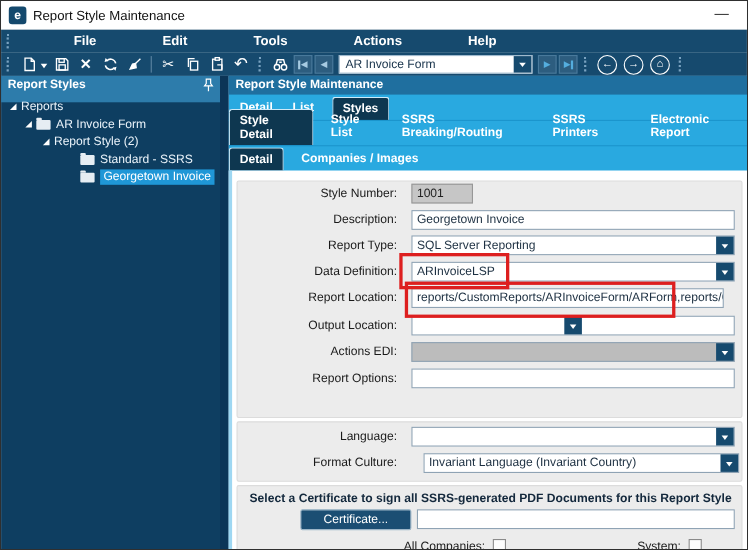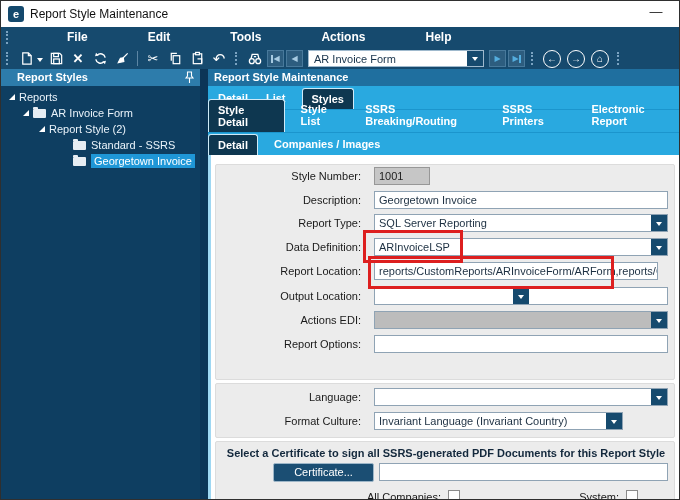--- a/index.html
+++ b/index.html
@@ -29,22 +29,22 @@
   .navsq.bright .navbar{background:#54adde;}
   .tcombo{width:176px;height:17px;background:#fff;border:1px solid #9fb9cd;box-sizing:border-box;margin:0 4px;
           display:flex;align-items:center;position:relative;}
   .tcombo .val{font-size:11px;color:#17324a;padding-left:5px;flex:1;white-space:nowrap;overflow:hidden;}
   .ddbtn{width:16px;height:100%;background:#164a6e;display:flex;align-items:center;justify-content:center;}
   .caret{width:0;height:0;border:3.5px solid transparent;border-top:4px solid #fff;margin-top:4px;}
   .circbtn{width:16px;height:16px;border:1px solid #fff;border-radius:50%;margin:0 3px;color:#fff;
            font-size:10px;display:flex;align-items:center;justify-content:center;line-height:1;}
   
   .leftpanel{position:absolute;left:0;top:68px;width:199px;height:432px;background:#0e3e61;}
-  .lp-header{position:absolute;left:0;top:0;width:100%;height:17px;background:#2d7cab;color:#fff;
-             font-size:11px;font-weight:600;line-height:17px;padding-left:16px;box-sizing:border-box;}
+  .lp-header{position:absolute;left:0;top:0;width:100%;height:24px;background:#2d7cab;color:#fff;
+             font-size:11px;font-weight:600;line-height:17px;padding-left:6px;box-sizing:border-box;}
   .pin{position:absolute;right:5px;top:2px;}
   .trow{position:absolute;height:16px;display:flex;align-items:center;color:#eaf3fa;font-size:11px;white-space:nowrap;}
   .exp{width:0;height:0;border-left:6px solid transparent;border-bottom:6px solid #fff;margin-right:4px;}
   .folder{width:13px;height:9px;background:#e6edf3;border-radius:1px;position:relative;display:inline-block;margin-right:5px;}
   .folder:before{content:"";position:absolute;top:-2px;left:0;width:5px;height:2px;background:#e6edf3;border-radius:1px 1px 0 0;}
   .tsel{background:#1f97d7;color:#fff;padding:1px 3px;}
   .splitter{position:absolute;left:199px;top:68px;width:8px;height:432px;background:#0c3557;}
   
   .rightpanel{position:absolute;left:207px;top:68px;width:473px;height:432px;background:#29a9e0;}
   .rp-header{position:absolute;left:0;top:0;width:100%;height:17px;background:#1f6f9f;color:#fff;
@@ -293,21 +293,21 @@
 
   <div class="lbl" style="left:200px;top:390px;">Language:</div>
   <div class="combo" style="left:373px;top:387px;width:294px;">
     <span class="val"></span>
     <span class="ddbtn">
         <i class="caret"></i>
       </span>
   </div>
 
   <div class="lbl" style="left:200px;top:414px;">Format Culture:</div>
-  <div class="combo" style="left:373px;top:411px;width:249px;">
+  <div class="combo" style="left:384px;top:411px;width:287px;">
     <span class="val">Invariant Language (Invariant Country)</span>
     <span class="ddbtn">
         <i class="caret"></i>
       </span>
   </div>
 
   <div class="certnote" style="left:225px;top:446px;width:440px;">Select a Certificate to sign all SSRS-generated PDF Documents for this Report Style</div>
   <div class="certbtn" style="left:272px;top:462px;width:101px;height:19px;">Certificate...</div>
   <div class="fld" style="left:378px;top:462px;width:289px;"></div>
 

